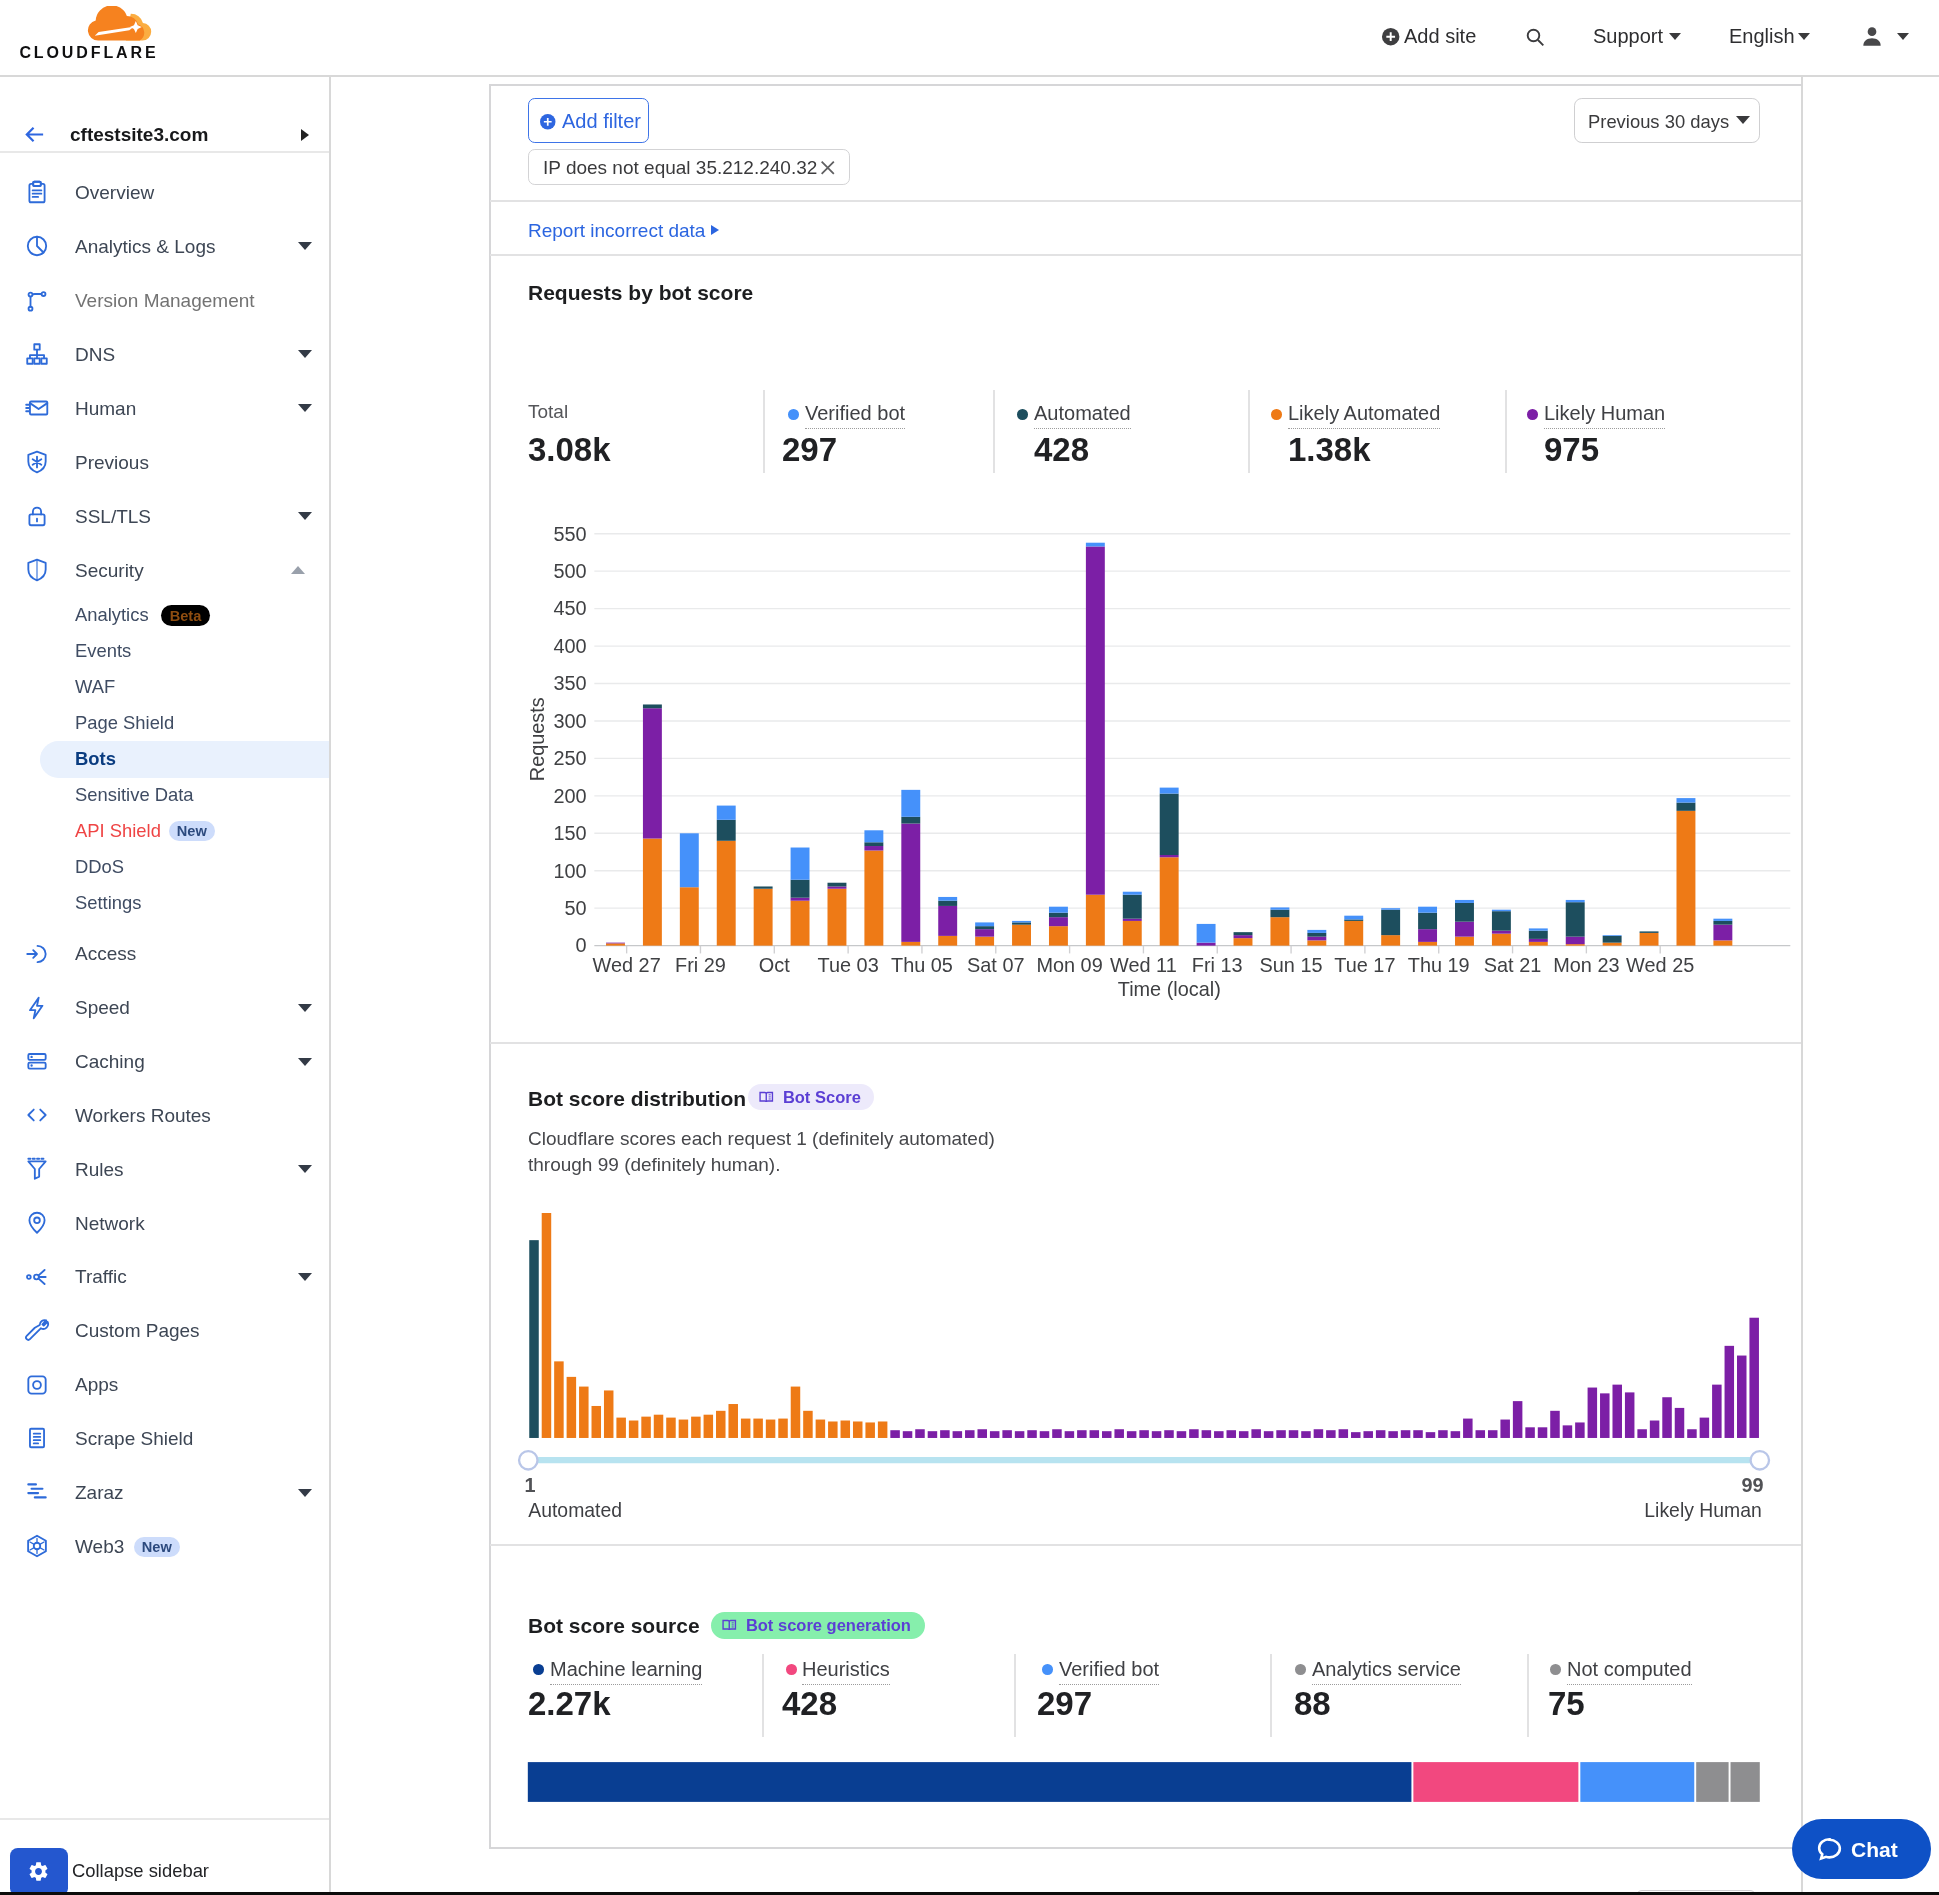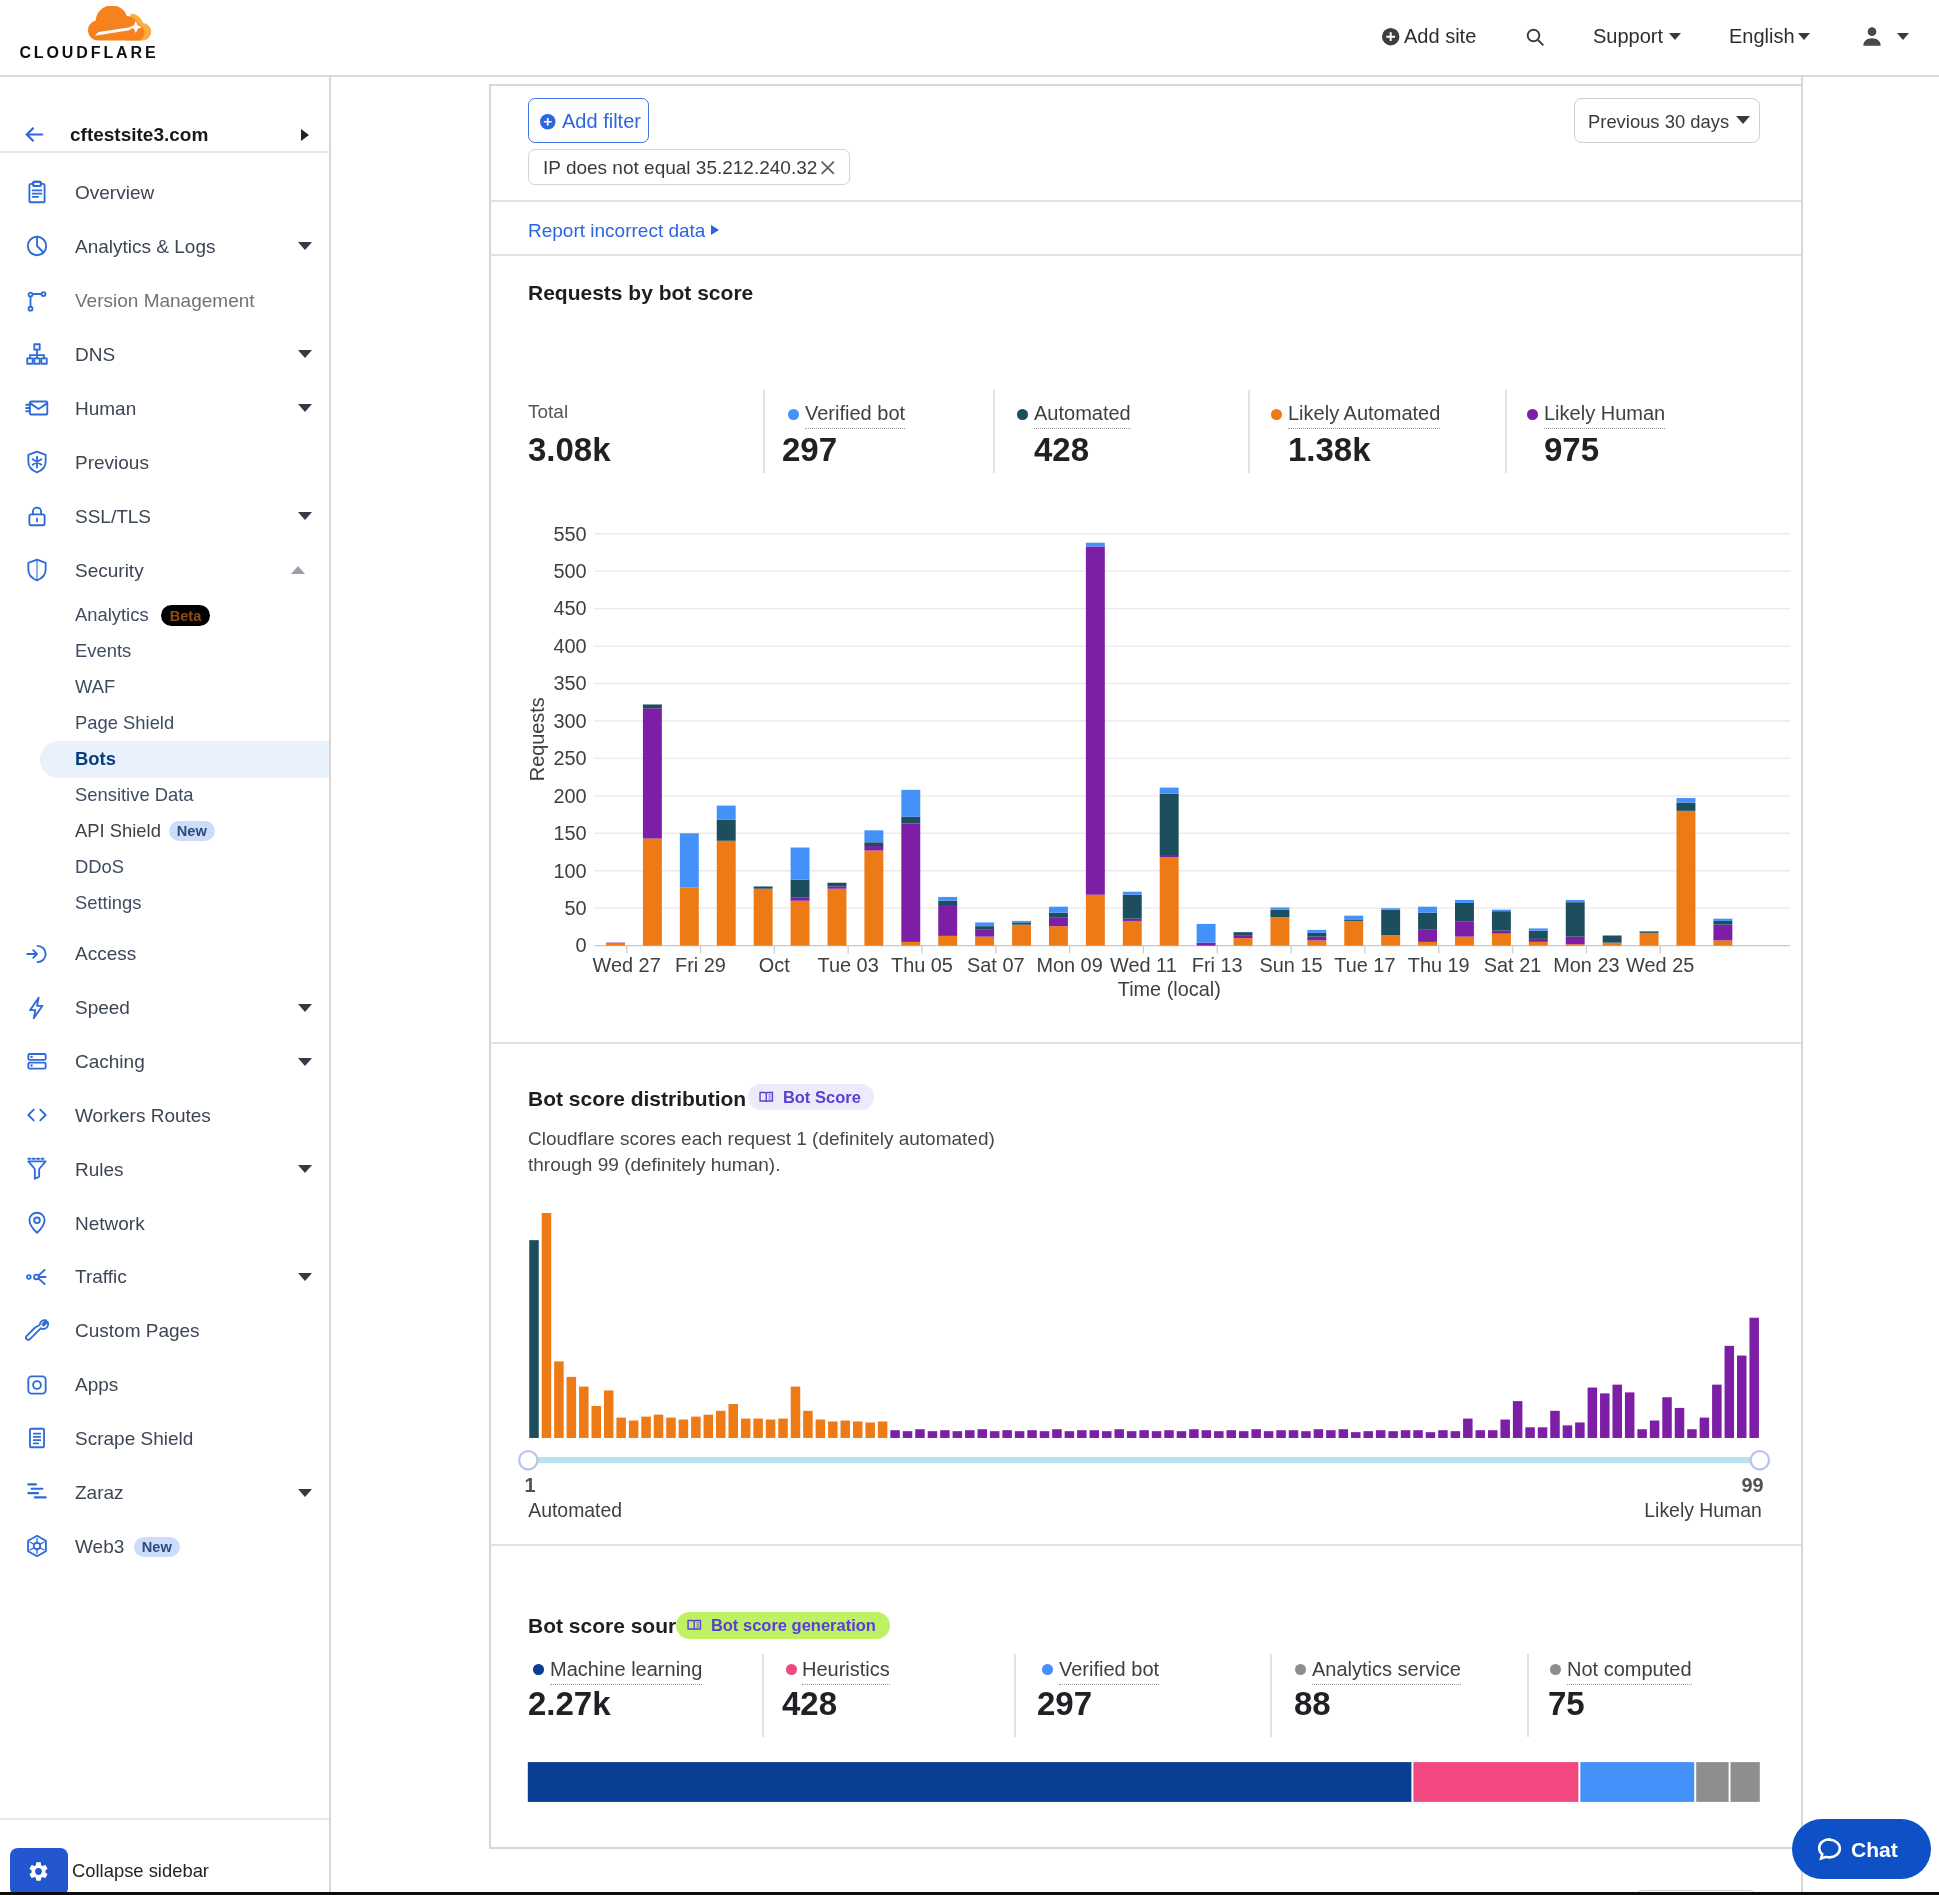--- a/index.html
+++ b/index.html
@@ -98,21 +98,21 @@
     </svg>
 <div class="a vc" style="left:75px;top:556px;height:29px;font-size:19px;color:#3d4654;font-weight:normal">Security</div>
 <div class="a" style="left:291px;top:566px;width:0;height:0;border-left:7.3px solid transparent;border-right:7.3px solid transparent;border-bottom:8.2px solid #99a0ab"></div>
 <div class="a" style="left:40px;top:741px;width:289px;height:37px;background:#e9f1fd;border-radius:18.4px 0 0 18.4px"></div>
 <div class="a vc" style="left:75px;top:600px;height:29px;font-size:18.4px;color:#3f4c63;font-weight:normal">Analytics</div>
 <div class="a vc" style="left:75px;top:636px;height:29px;font-size:18.4px;color:#3f4c63;font-weight:normal">Events</div>
 <div class="a vc" style="left:75px;top:672px;height:29px;font-size:18.4px;color:#3f4c63;font-weight:normal">WAF</div>
 <div class="a vc" style="left:75px;top:708px;height:29px;font-size:18.4px;color:#3f4c63;font-weight:normal">Page Shield</div>
 <div class="a vc" style="left:75px;top:744px;height:29px;font-size:18.4px;color:#0a3c80;font-weight:bold">Bots</div>
 <div class="a vc" style="left:75px;top:780px;height:29px;font-size:18.4px;color:#3f4c63;font-weight:normal">Sensitive Data</div>
-<div class="a vc" style="left:75px;top:816px;height:29px;font-size:18.4px;color:#404040;font-weight:normal">API Shield</div>
+<div class="a vc" style="left:75px;top:816px;height:29px;font-size:18.4px;color:#ef4444;font-weight:normal">API Shield</div>
 <div class="a vc" style="left:75px;top:852px;height:29px;font-size:18.4px;color:#3f4c63;font-weight:normal">DDoS</div>
 <div class="a vc" style="left:75px;top:888px;height:29px;font-size:18.4px;color:#3f4c63;font-weight:normal">Settings</div>
 <div class="a vc" style="left:161px;top:605px;height:21.3px;padding:0 8.7px;background:#000000;border-radius:10.7px;font-size:14.6px;font-weight:bold;color:#8f4d10">Beta</div>
 <div class="a vc" style="left:169px;top:821px;height:20.4px;padding:0 7.8px;background:#cddcfb;border-radius:10.2px;font-size:14.6px;font-weight:bold;color:#2c4a7e">New</div>
 <svg class="a" style="left:24px;top:941px" width="26" height="26" viewBox="0 0 24 24" fill="none" stroke="#2e6bd9" stroke-width="1.7" stroke-linejoin="round" stroke-linecap="round">
       <path d="M12.5 4.5a7.5 7.5 0 1 1 0 15"></path>
       <path d="M3 12h9M8.5 8.5 12 12l-3.5 3.5"></path>
       <path d="M12.5 4.5a7.5 7.5 0 0 0-5.9 2.9" opacity=".0"></path>
     </svg>
 <div class="a vc" style="left:75px;top:939px;height:29px;font-size:19px;color:#3d4654;font-weight:normal">Access</div>
@@ -498,21 +498,21 @@
       <rect x="1299.32" y="108.00" width="9.8" height="124.0" fill="#7c1fa6"></rect>
       <rect x="34.0" y="251.5" width="1282.0" height="6.5" rx="3" fill="#b7e3f0"></rect>
       <circle cx="40.0" cy="255.0" r="9.5" fill="#fff" stroke="#b9c6e8" stroke-width="2.4"></circle>
       <circle cx="1310.0" cy="255.0" r="9.5" fill="#fff" stroke="#b9c6e8" stroke-width="2.4"></circle>
       <text x="36.0" y="288.0" font-size="20.5" font-weight="bold" fill="#515256">1</text>
       <text x="1314.0" y="288.0" font-size="20.5" font-weight="bold" fill="#515256" text-anchor="end">99</text>
       <text x="40.0" y="314.0" font-size="20px" fill="#3e3f43">Automated</text>
       <text x="1312.0" y="314.0" font-size="20px" fill="#3e3f43" text-anchor="end">Likely Human</text>
     </svg>
 <div class="a vc" style="left:528px;top:1611px;height:29px;font-size:21px;font-weight:bold;color:#1d1e20">Bot score source</div>
-<div class="a vc" style="left:676px;top:1612px;height:27px;padding:0 13.6px 0 9.7px;background:#bef264;border-radius:13.6px">
+<div class="a vc" style="left:711px;top:1612px;height:27px;padding:0 13.6px 0 9.7px;background:#86efac;border-radius:13.6px">
 <svg width="16.5" height="16.5" viewBox="0 0 24 24" fill="none" stroke="#5b3fd4" stroke-width="2">
         <path d="M3 5h7c1.2 0 2 .8 2 2v12c0-1-1-1.6-2-1.6H3zM21 5h-7c-1.2 0-2 .8-2 2v12c0-1 1-1.6 2-1.6h7z"></path>
         <path d="M15.5 8.5h3M15.5 11.5h3M15.5 14.5h3" stroke-width="1.4"></path>
       </svg>
 <span style="margin-left:8.7px;font-size:16.5px;font-weight:bold;color:#5b3fd4">Bot score generation</span>
     </div>
 <div class="a" style="left:762px;top:1654px;width:1.5px;height:83px;background:#e2e2e3"></div>
 <div class="a" style="left:1014px;top:1654px;width:1.5px;height:83px;background:#e2e2e3"></div>
 <div class="a" style="left:1270px;top:1654px;width:1.5px;height:83px;background:#e2e2e3"></div>
 <div class="a" style="left:1527px;top:1654px;width:1.5px;height:83px;background:#e2e2e3"></div>

